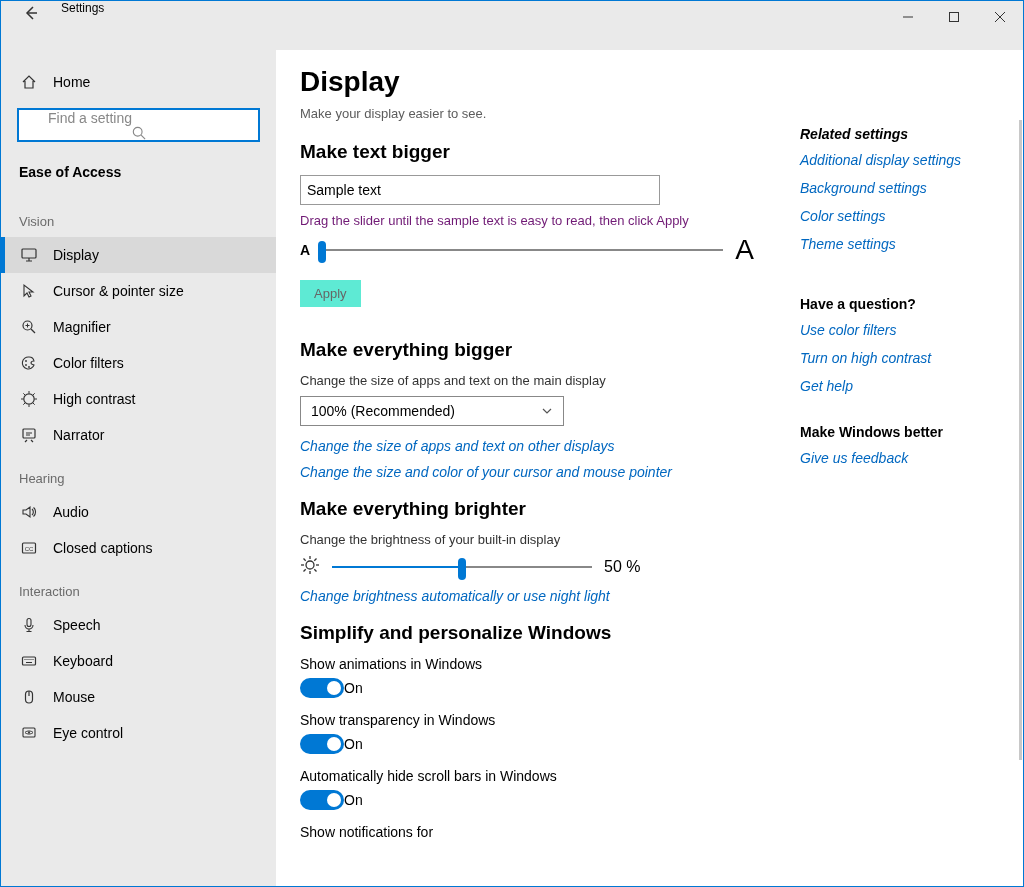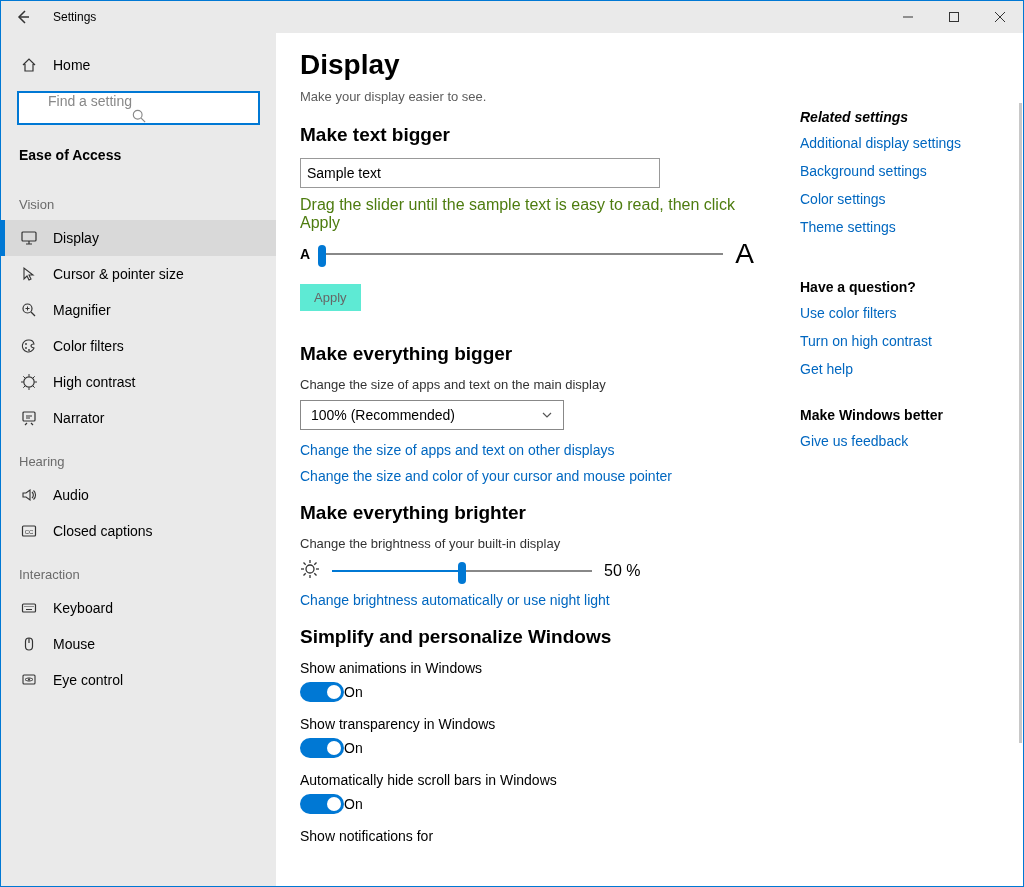--- a/index.html
+++ b/index.html
@@ -9,24 +9,24 @@
       color: #000;
       background: #fff;
       overflow: hidden;
       width: 1024px;
       height: 887px;
       border: 1px solid #0078d4;
     }
 
     
     .titlebar {
-      height: 32px;
-      display: flex;
-      align-items: center;
-      padding-left: 10px;
+      height: 49px;
+      display: flex;
+      align-items: flex-start;
+      padding-left: 18px;
       background: #eaeaea;
     }
     .titlebar .back {
       width: 24px;
       height: 24px;
       display: flex;
       align-items: center;
       justify-content: center;
       cursor: pointer;
     }
@@ -153,22 +153,22 @@
     }
     .textbox {
       border: 1px solid #999;
       padding: 6px 6px;
       width: 360px;
       font-size: 14px;
       background:#fff;
       margin-bottom: 8px;
     }
     .hint {
-      font-size: 16px;
-      color: #4d7c0f;
+      font-size: 13px;
+      color: #701a75;
       margin-bottom: 6px;
     }
     .text-slider {
       display: flex;
       align-items: center;
       gap: 8px;
       margin-bottom: 14px;
     }
     .text-slider .a-small { font-size: 14px; font-weight: 600; }
     .text-slider .a-big { font-size: 28px; font-weight: 400; margin-left:4px;}
@@ -210,20 +210,21 @@
       margin-bottom: 12px;
       cursor: pointer;
       background:#fff;
     }
     .link {
       color: #0067c0;
       font-size: 14px;
       margin-bottom: 10px;
       cursor: pointer;
       display: block;
+      font-style: italic;
     }
     .bright-slider {
       display: flex;
       align-items: center;
       gap: 12px;
       margin-bottom: 10px;
     }
     .bright-track {
       width: 260px;
       height: 2px;
@@ -420,20 +421,29 @@
         <div class="side-item">
           <span class="icon">
             <svg width="16" height="16" viewBox="0 0 16 16">
               <rect x="1.5" y="3" width="13" height="10" rx="1" stroke="#333" fill="none" stroke-width="1.2"></rect>
               <text x="8" y="10.5" font-size="6" text-anchor="middle" fill="#333" font-family="sans-serif">CC</text>
             </svg>
           </span>
           <span class="label">Closed captions</span>
         </div>
         <div class="side-group-label">Interaction</div>
+        <div class="side-item">
+          <span class="icon">
+            <svg width="16" height="16" viewBox="0 0 16 16">
+              <rect x="6" y="1.5" width="4" height="8" rx="2" stroke="#333" fill="none" stroke-width="1.1"></rect>
+              <path d="M4 8 A4 4 0 0 0 12 8 M8 12 V14.5 M5.5 14.5 H10.5" stroke="#333" fill="none" stroke-width="1.1"></path>
+            </svg>
+          </span>
+          <span class="label">Speech</span>
+        </div>
         <div class="side-item">
           <span class="icon">
             <svg width="16" height="16" viewBox="0 0 16 16">
               <rect x="1.5" y="4" width="13" height="8" rx="1" stroke="#333" fill="none" stroke-width="1.2"></rect>
               <g fill="#333">
                 <rect x="3.5" y="6" width="1" height="1"></rect>
                 <rect x="5.5" y="6" width="1" height="1"></rect>
                 <rect x="7.5" y="6" width="1" height="1"></rect>
                 <rect x="9.5" y="6" width="1" height="1"></rect>
                 <rect x="11.5" y="6" width="1" height="1"></rect>

